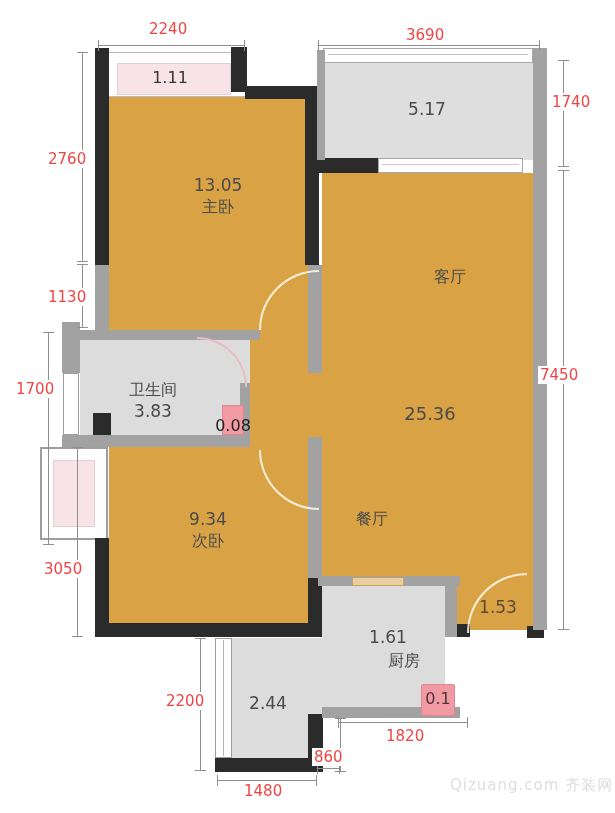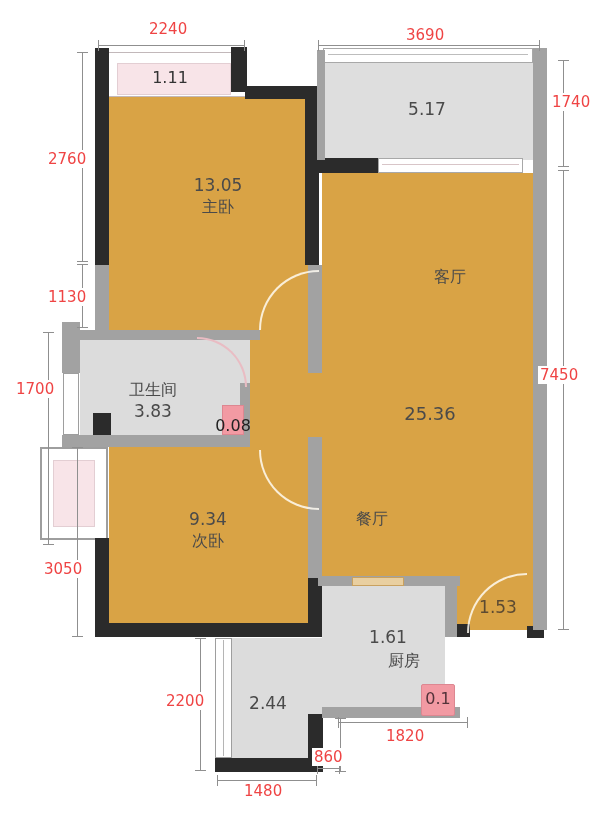--- a/index.html
+++ b/index.html
@@ -148,14 +148,15 @@
   <div class="dim-h" style="left:217px;top:780px;width:100px;"></div>
   <span class="dlabel" style="left:242px;top:782px;">1480</span>
 
   <div class="dim-h" style="left:338px;top:722px;width:130px;"></div>
   <span class="dlabel" style="left:352px;top:727px;margin-left:32px;">1820</span>
 
   <div class="dim-v" style="left:340px;top:718px;height:54px;"></div>
   <div class="dim-h" style="left:317px;top:768px;width:23px;"></div>
   <span class="dlabel" style="left:312px;top:748px;">860</span>
 
+  <span class="watermark" style="left:450px;top:776px;">Qizuang.com 齐装网</span>
 
 </div>
 
 </body></html>

